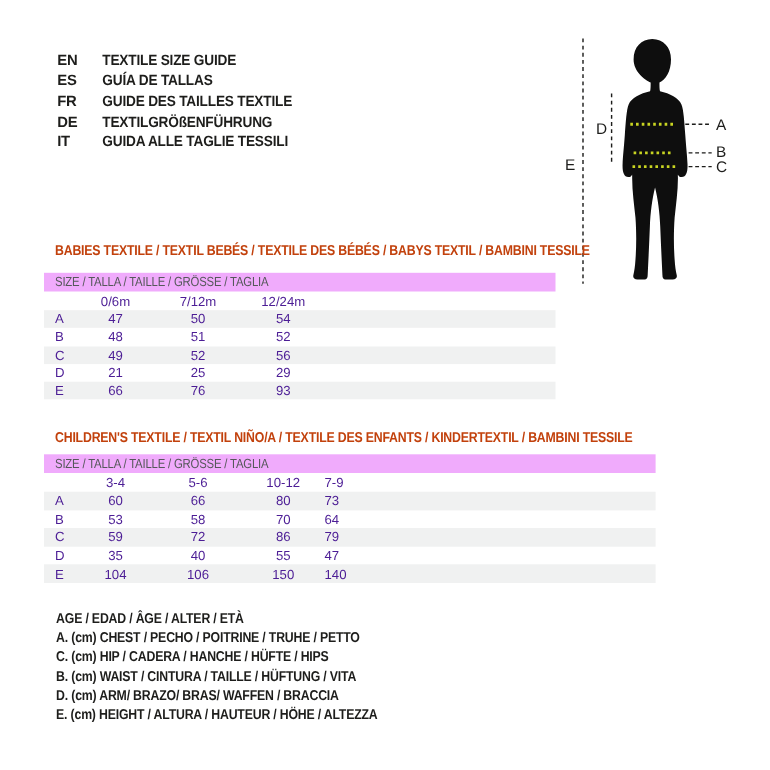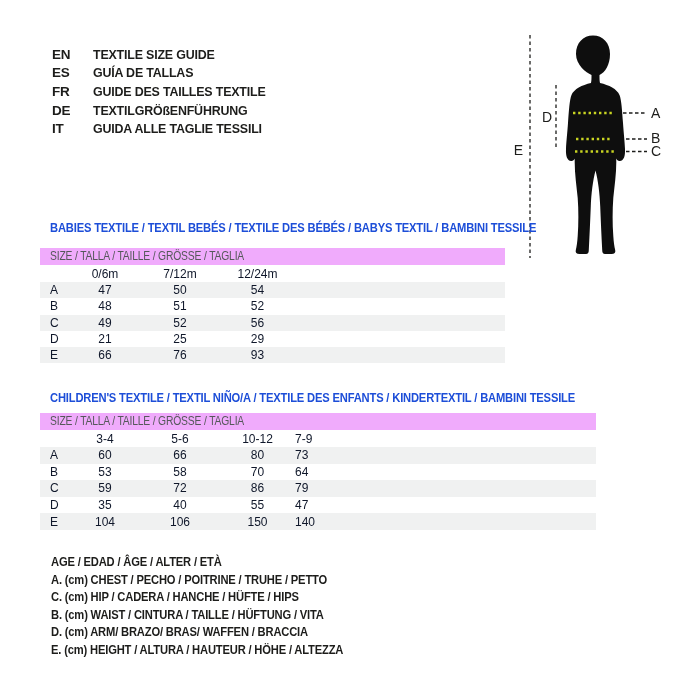--- a/index.html
+++ b/index.html
@@ -29,29 +29,29 @@
   .figure-wrap { position: absolute; left: 505px; top: 28px; width: 165px; height: 240px; }
   .figure-wrap svg { display: block; }
   .fig-label { font-family: "Liberation Sans", sans-serif; font-size: 14px; font-weight: 400; fill: #1d1d1b; }
 
   
   .table-section { position: absolute; left: 40px; }
   #babies-section { top: 221px; width: 465px; }
   #children-section { top: 391px; width: 556px; }
   .section-title {
     padding-left: 10px; font-size: 13px; font-weight: 700; letter-spacing: -0.2px;
-    color: #1d4ed8; height: 13px; line-height: 13px;
+    color: #c2410c; height: 13px; line-height: 13px;
   }
   #babies-section .table-grid { margin-top: 14px; }
   #children-section .table-grid { margin-top: 9px; }
   .thead-band {
     height: 17px; line-height: 17px; background: #f0abfc;
     padding-left: 10px; font-size: 12px; color: #55585a; letter-spacing: -0.2px;
   }
-  .t-row { display: flex; align-items: center; font-size: 12px; color: #0f172a; }
+  .t-row { display: flex; align-items: center; font-size: 12px; color: #4c1d95; }
   #babies-section .t-row { height: 16.3px; }
   #children-section .t-row { height: 16.6px; }
   .t-row.sizes { height: 17px !important; }
   .t-row.stripe { background: #f0f1f1; }
   .c-label { width: 30px; flex: 0 0 30px; padding-left: 10px; text-align: left; }
   .c1 { width: 70px; flex: 0 0 70px; text-align: center; }
   .c2 { width: 80px; flex: 0 0 80px; text-align: center; }
   .c3 { width: 75px; flex: 0 0 75px; text-align: center; }
   .c4 { width: 50px; flex: 0 0 50px; text-align: left; }
 

